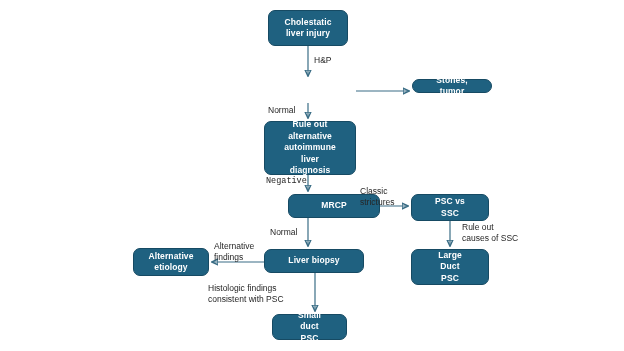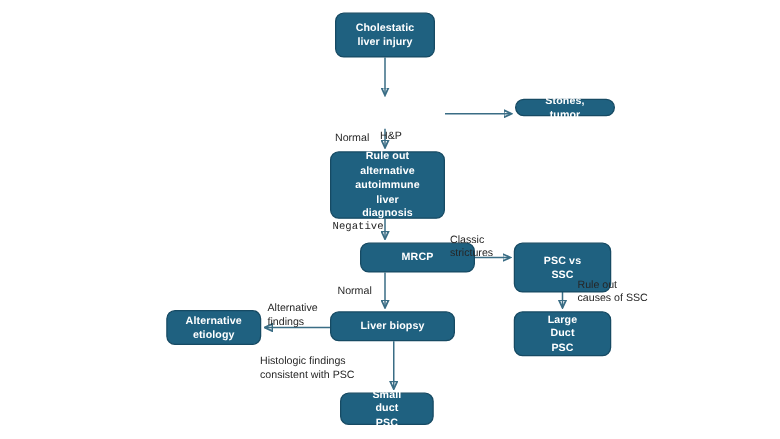--- a/index.html
+++ b/index.html
@@ -103,33 +103,33 @@
 
   <div class="node" style="left:412px; top:79px; width:80px; height:14px;">Stones, tumor</div>
 
   <div class="node" style="left:264px; top:121px; width:92px; height:54px;">Rule out
 alternative
 autoimmune
 liver diagnosis</div>
 
   <div class="node" style="left:264px; top:194px; width:92px; height:24px;margin-left:24px;">MRCP</div>
 
-  <div class="node" style="left:411px; top:194px; width:78px; height:40px;">PSC vs SSC</div>
+  <div class="node" style="left:411px; top:194px; width:78px; height:27px;">PSC vs SSC</div>
 
   <div class="node" style="left:411px; top:249px; width:78px; height:36px;">Large Duct
 PSC</div>
 
   <div class="node" style="left:264px; top:249px; width:100px; height:24px;">Liver biopsy</div>
 
   <div class="node" style="left:133px; top:248px; width:76px; height:28px;">Alternative
 etiology</div>
 
   <div class="node" style="left:272px; top:314px; width:75px; height:26px;">Small duct PSC</div>
 
-  <div class="edge-label" style="left:304px; top:55px;margin-top:48px;">H&amp;P</div>
+  <div class="edge-label" style="left:314px; top:55px;">H&amp;P</div>
 
   <div class="edge-label" style="left:268px; top:105px;">Normal</div>
 
   <div class="edge-label" style="left:266px; top:176px;font-family:Liberation Mono, monospace;">Negative</div>
 
   <div class="edge-label" style="left:360px; top:186px;">Classic
 strictures</div>
 
   <div class="edge-label" style="left:270px; top:227px;">Normal</div>
 

